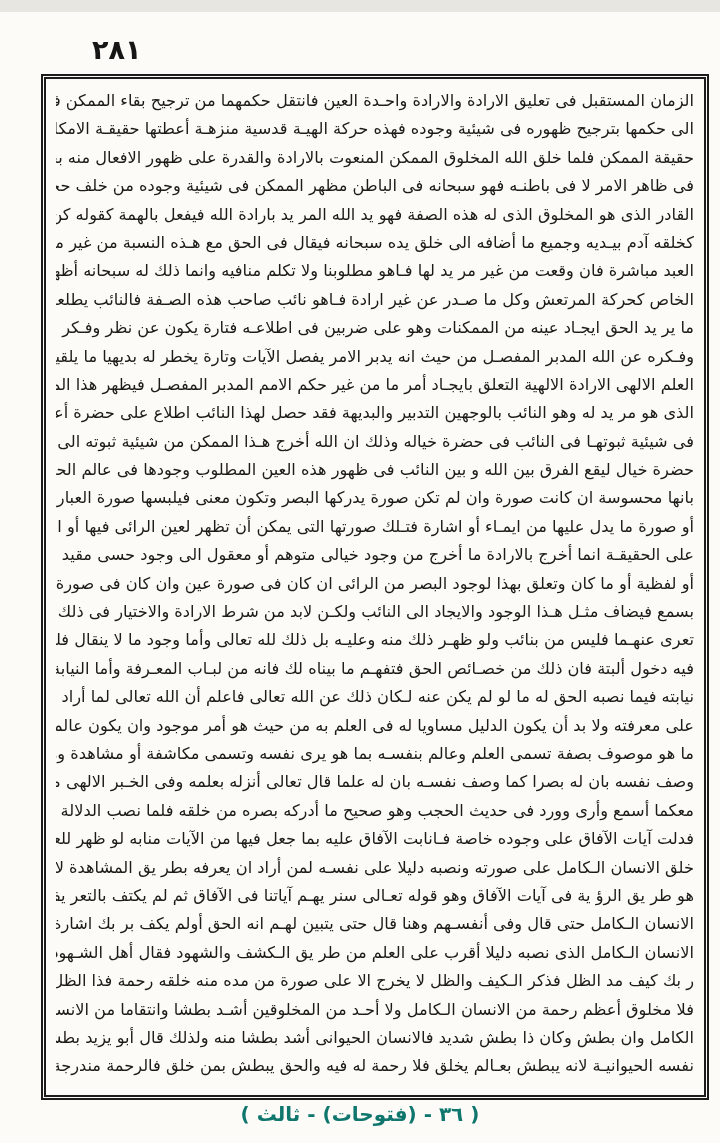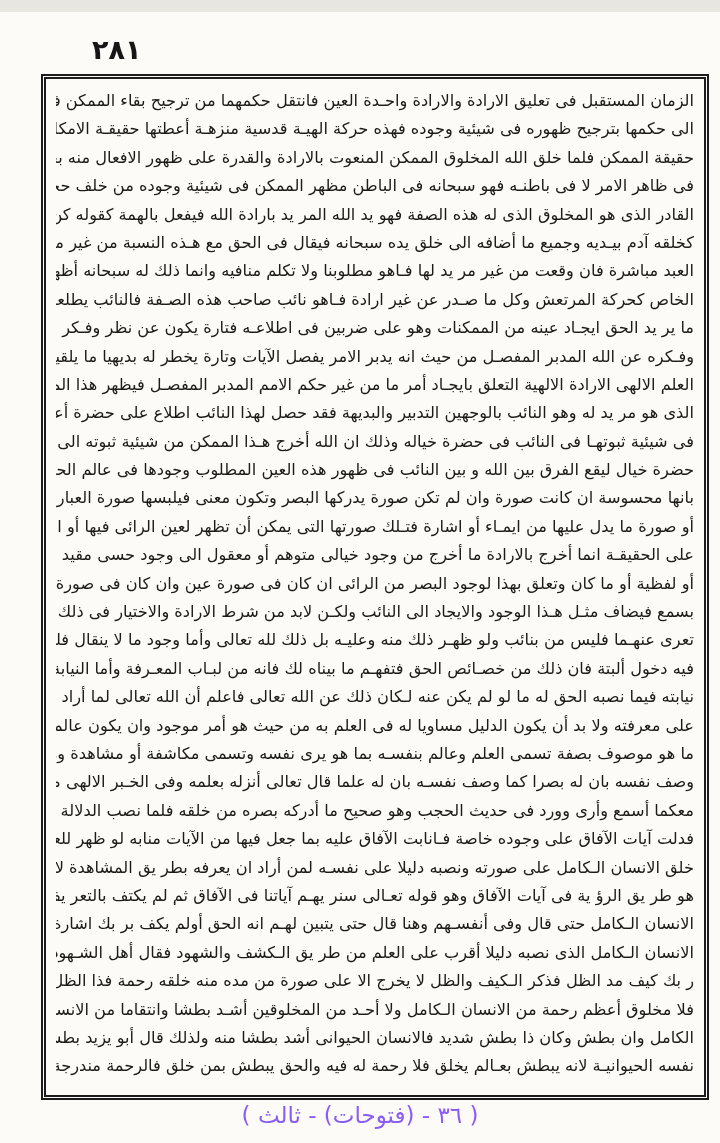--- a/index.html
+++ b/index.html
@@ -54,23 +54,23 @@
     white-space: nowrap;
     color: #1d1b18;
     font-weight: 500;
   }
   .footer-line {
     position: absolute;
     top: 1090px;
     left: 0;
     width: 100%;
     text-align: center;
-    font-size: 23px;
-    font-weight: normal;
-    color: #8b5cf6;
+    font-size: 20px;
+    font-weight: bold;
+    color: #0f766e;
   }
 </style>
 </head>
 <body>
 
 <div class="page">
 
   <div class="page-number">٢٨١</div>
 
   <div class="text-frame">

